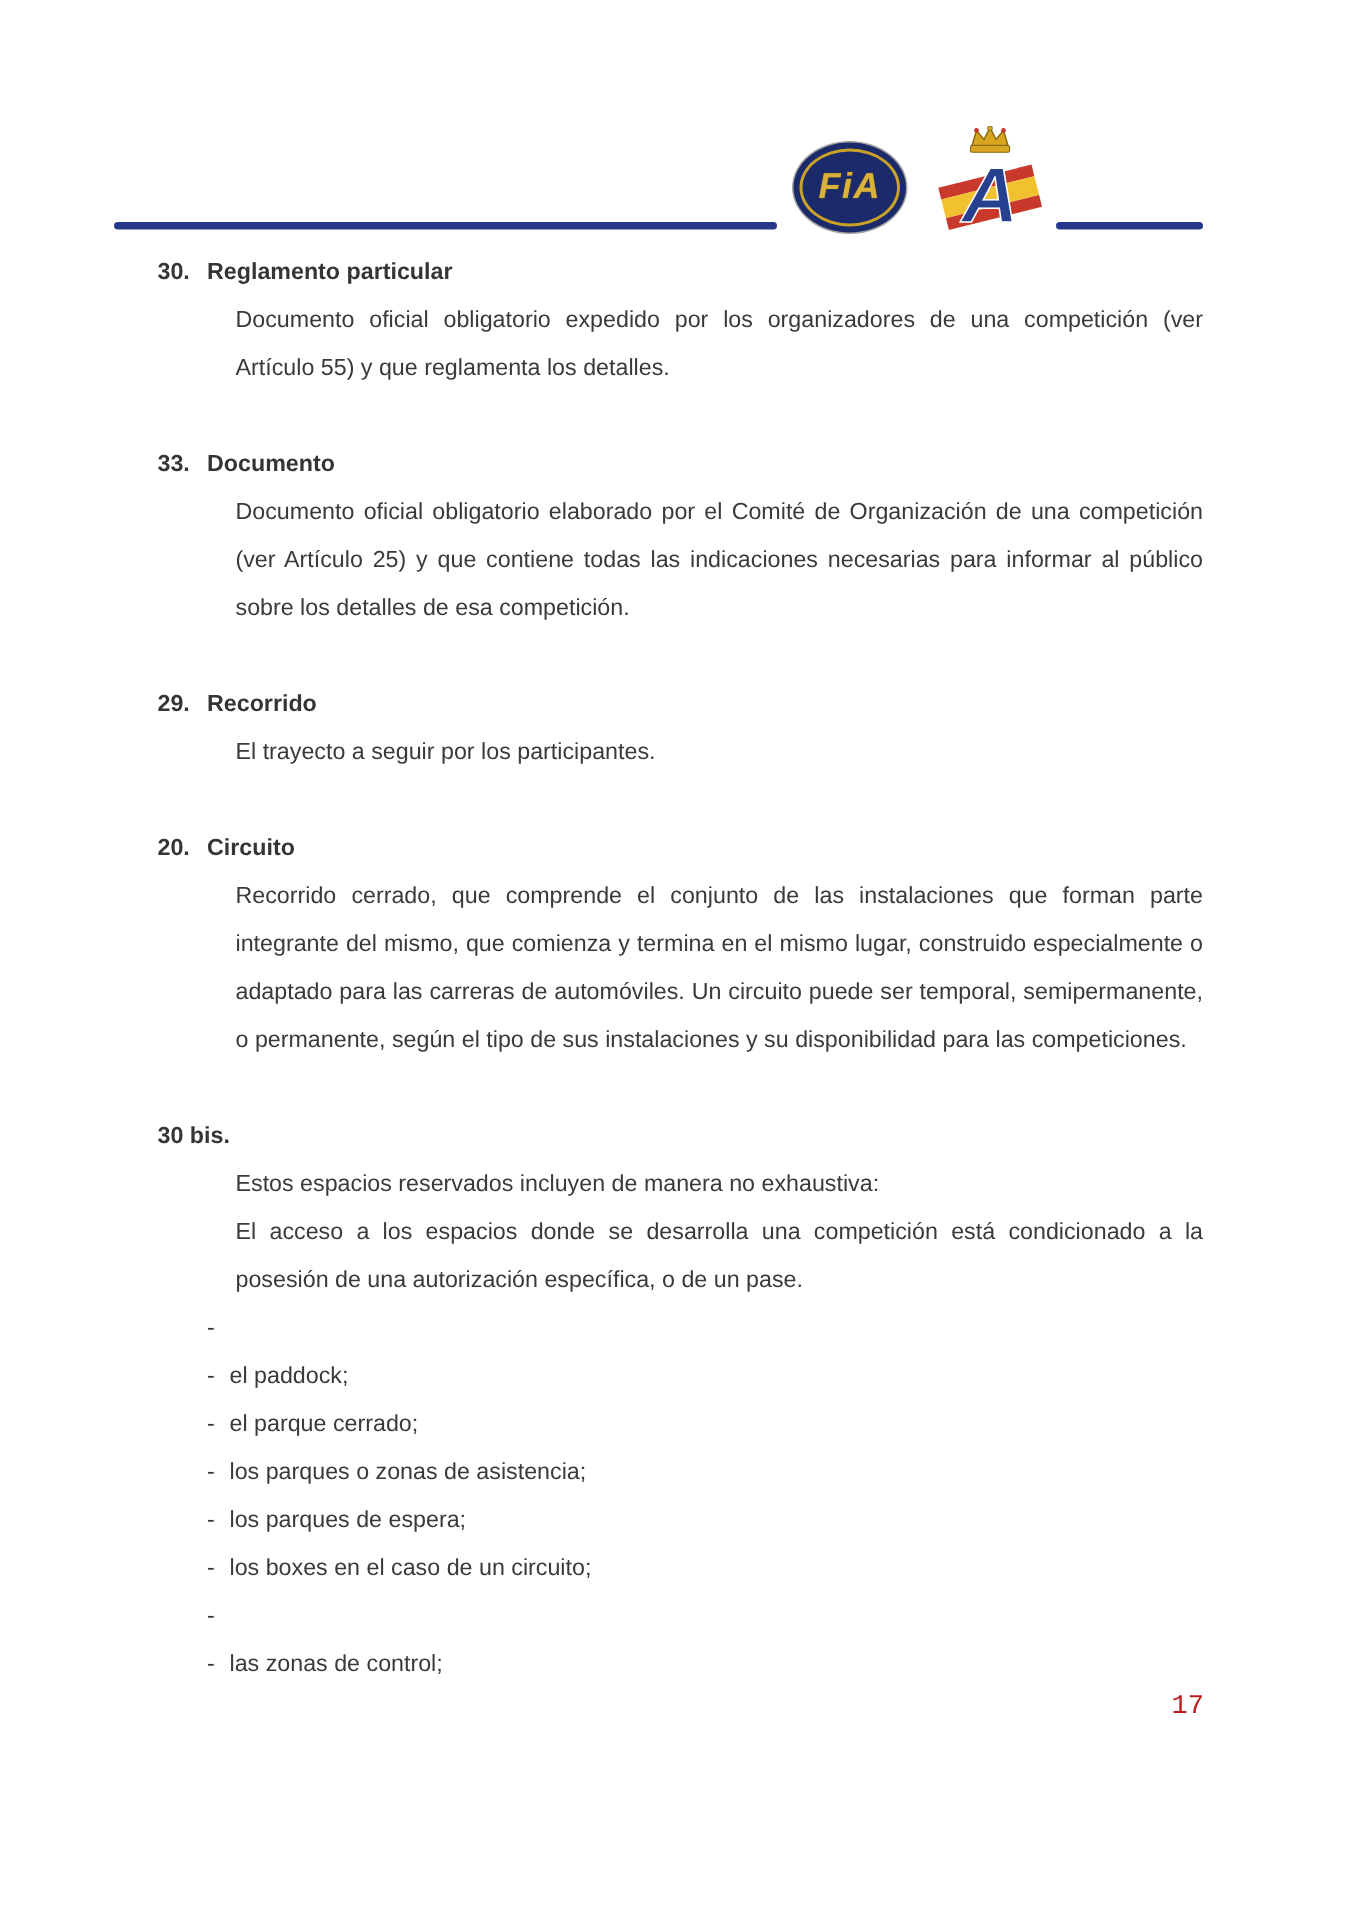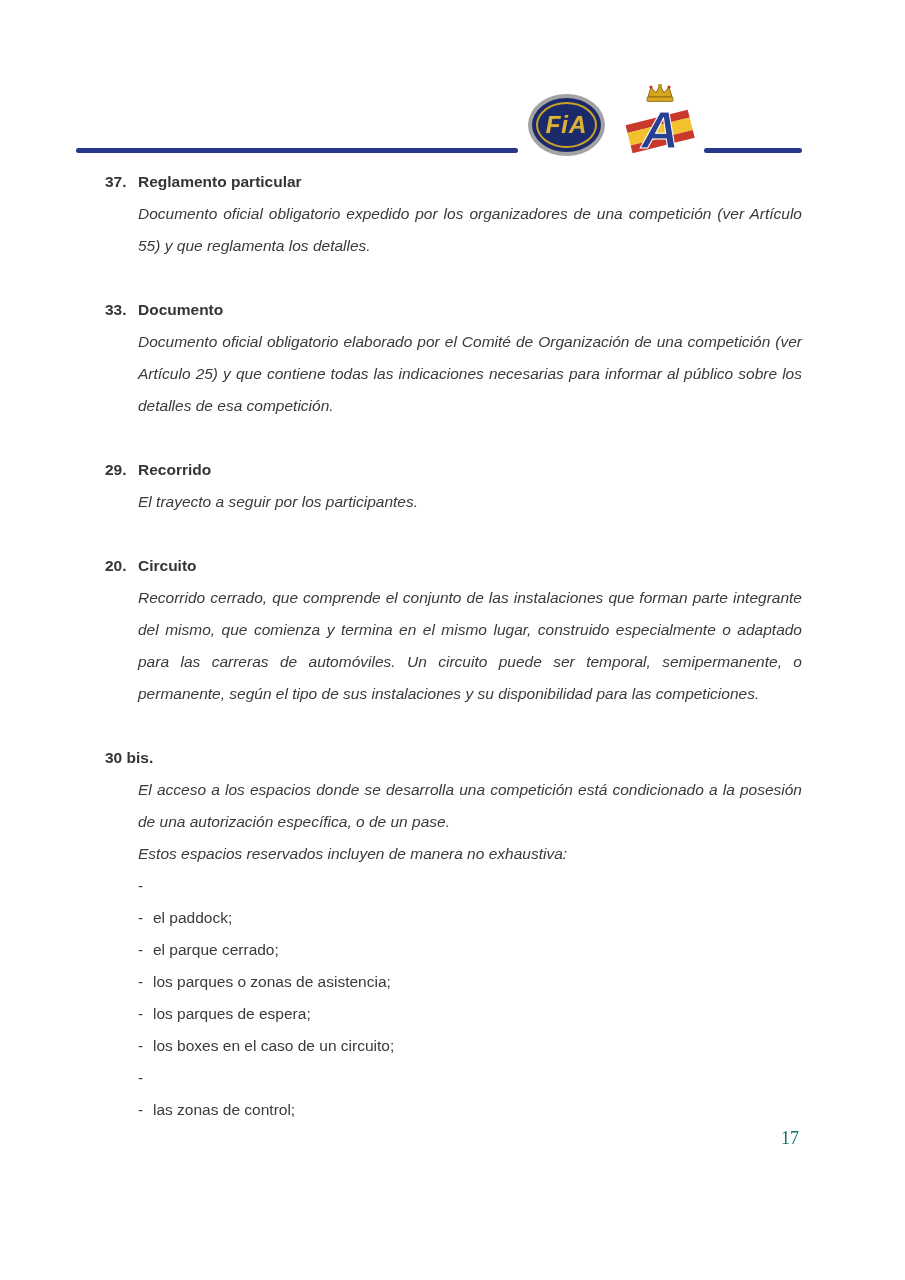--- a/index.html
+++ b/index.html
@@ -17,21 +17,21 @@
     position: absolute; top: 148px; height: 5px;
     background: #26388c; border-radius: 3px;
   }
   .rule-left  { left: 76px;  width: 442px; }
   .rule-right { left: 704px; width: 98px;  }
 
   .fia-logo {
     position: absolute; left: 528px; top: 94px;
     width: 77px; height: 62px; border-radius: 50%;
     background: #1b2a6b;
-    border: 4px solid #a3a3a3;
+    border: 1px solid #a3a3a3;
     display: flex; align-items: center; justify-content: center;
   }
   .fia-inner {
     position: absolute; inset: 4px; border-radius: 50%;
     border: 2px solid #c9a227;
   }
   .fia-text {
     position: relative;
     color: #d9b13b; font-weight: bold; font-style: italic;
     font-size: 24px; letter-spacing: 1px;
@@ -42,31 +42,31 @@
 
   
   .content {
     position: absolute; top: 166px; left: 105px; width: 697px;
     font-size: 15.5px; line-height: 32px;
   }
   .article { margin-bottom: 32px; }
   .article-heading { display: flex; font-weight: bold; color: #353535; }
   .article-num { min-width: 33px; padding-right: 5px; }
   .article-body {
-    margin-left: 33px; text-align: justify; color: #3a3a3a; font-style: italic;
+    margin-left: 52px; text-align: justify; color: #3a3a3a;
   }
   .article-list { margin-left: 33px; }
   .list-item { display: flex; }
   .list-dash { width: 15px; flex: 0 0 15px; }
 
   
   .page-number {
     position: absolute; top: 1128px; left: 781px;
-    font-family: Liberation Serif, serif;
-    font-size: 18px; color: #0f766e;
+    font-family: Liberation Mono, monospace;
+    font-size: 18px; color: #b91c1c;
   }
 </style>
 </head>
 <body>
 
 <div class="header">
   <div class="rule rule-left"></div>
   <div class="rule rule-right"></div>
 
   <div class="fia-logo">
@@ -91,21 +91,21 @@
     </g>
 
     <text x="44" y="64" text-anchor="middle" font-family="Liberation Sans, sans-serif" font-size="52" font-weight="bold" font-style="italic" fill="#27408f" stroke="#ffffff" stroke-width="1">A</text>
   </svg>
 </div>
 
 <div class="content">
 
   <div class="article">
     <div class="article-heading">
-      <span class="article-num">37.</span>
+      <span class="article-num">30.</span>
       <span class="article-title">Reglamento particular</span>
     </div>
     <p class="article-body">Documento oficial obligatorio expedido por los organizadores de una competición (ver Artículo 55) y que reglamenta los detalles.</p>
   </div>
 
   <div class="article">
     <div class="article-heading">
       <span class="article-num">33.</span>
       <span class="article-title">Documento</span>
     </div>
@@ -125,22 +125,22 @@
       <span class="article-num">20.</span>
       <span class="article-title">Circuito</span>
     </div>
     <p class="article-body">Recorrido cerrado, que comprende el conjunto de las instalaciones que forman parte integrante del mismo, que comienza y termina en el mismo lugar, construido especialmente o adaptado para las carreras de automóviles. Un circuito puede ser temporal, semipermanente, o permanente, según el tipo de sus instalaciones y su disponibilidad para las competiciones.</p>
   </div>
 
   <div class="article">
     <div class="article-heading">
       <span class="article-num">30 bis.</span>
     </div>
+    <p class="article-body">Estos espacios reservados incluyen de manera no exhaustiva:</p>
     <p class="article-body">El acceso a los espacios donde se desarrolla una competición está condicionado a la posesión de una autorización específica, o de un pase.</p>
-    <p class="article-body">Estos espacios reservados incluyen de manera no exhaustiva:</p>
 
     <div class="article-list">
       <div class="list-item">
         <span class="list-dash">-</span>
       </div>
       <div class="list-item">
         <span class="list-dash">-</span>
         <span class="list-text">el paddock;</span>
       </div>
       <div class="list-item">

